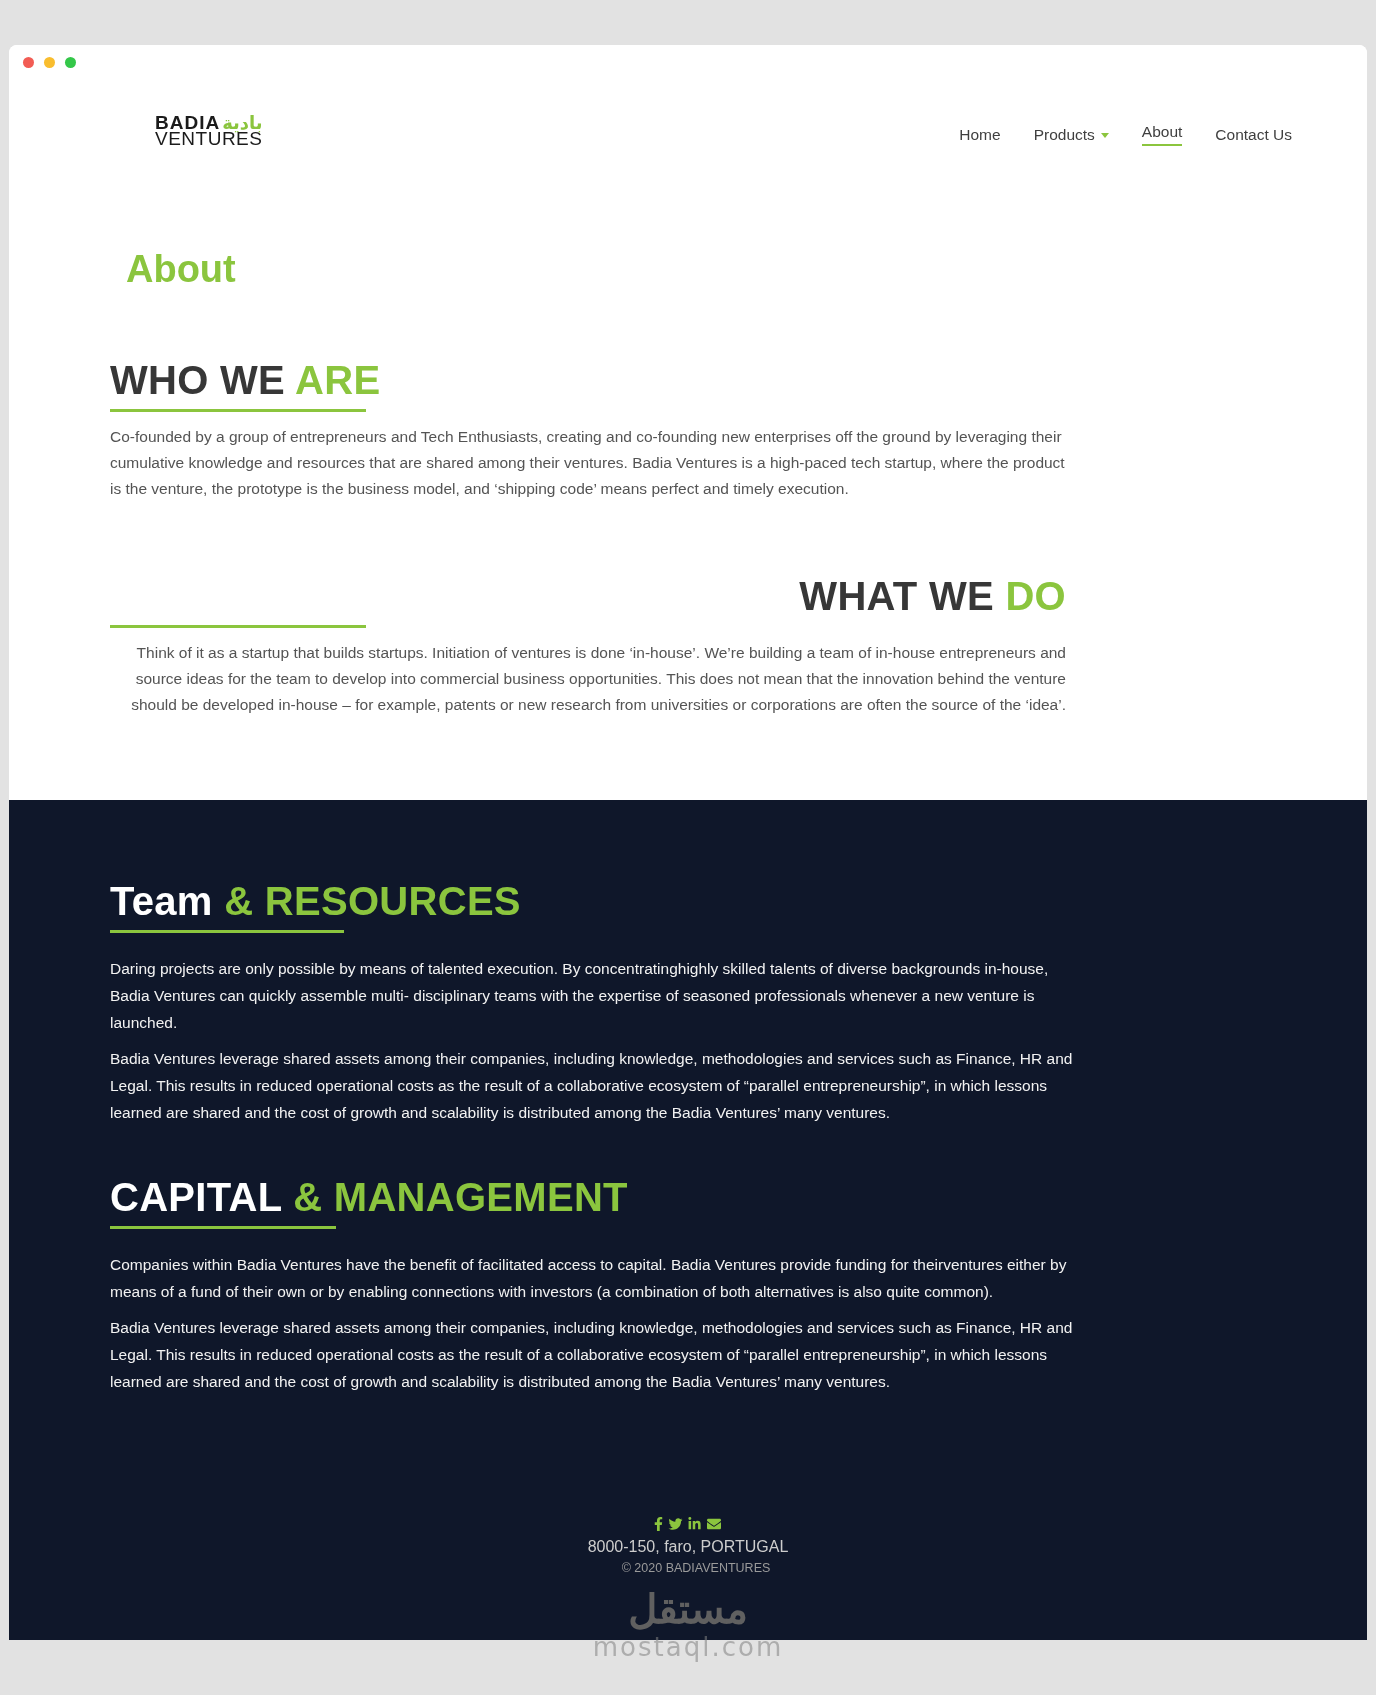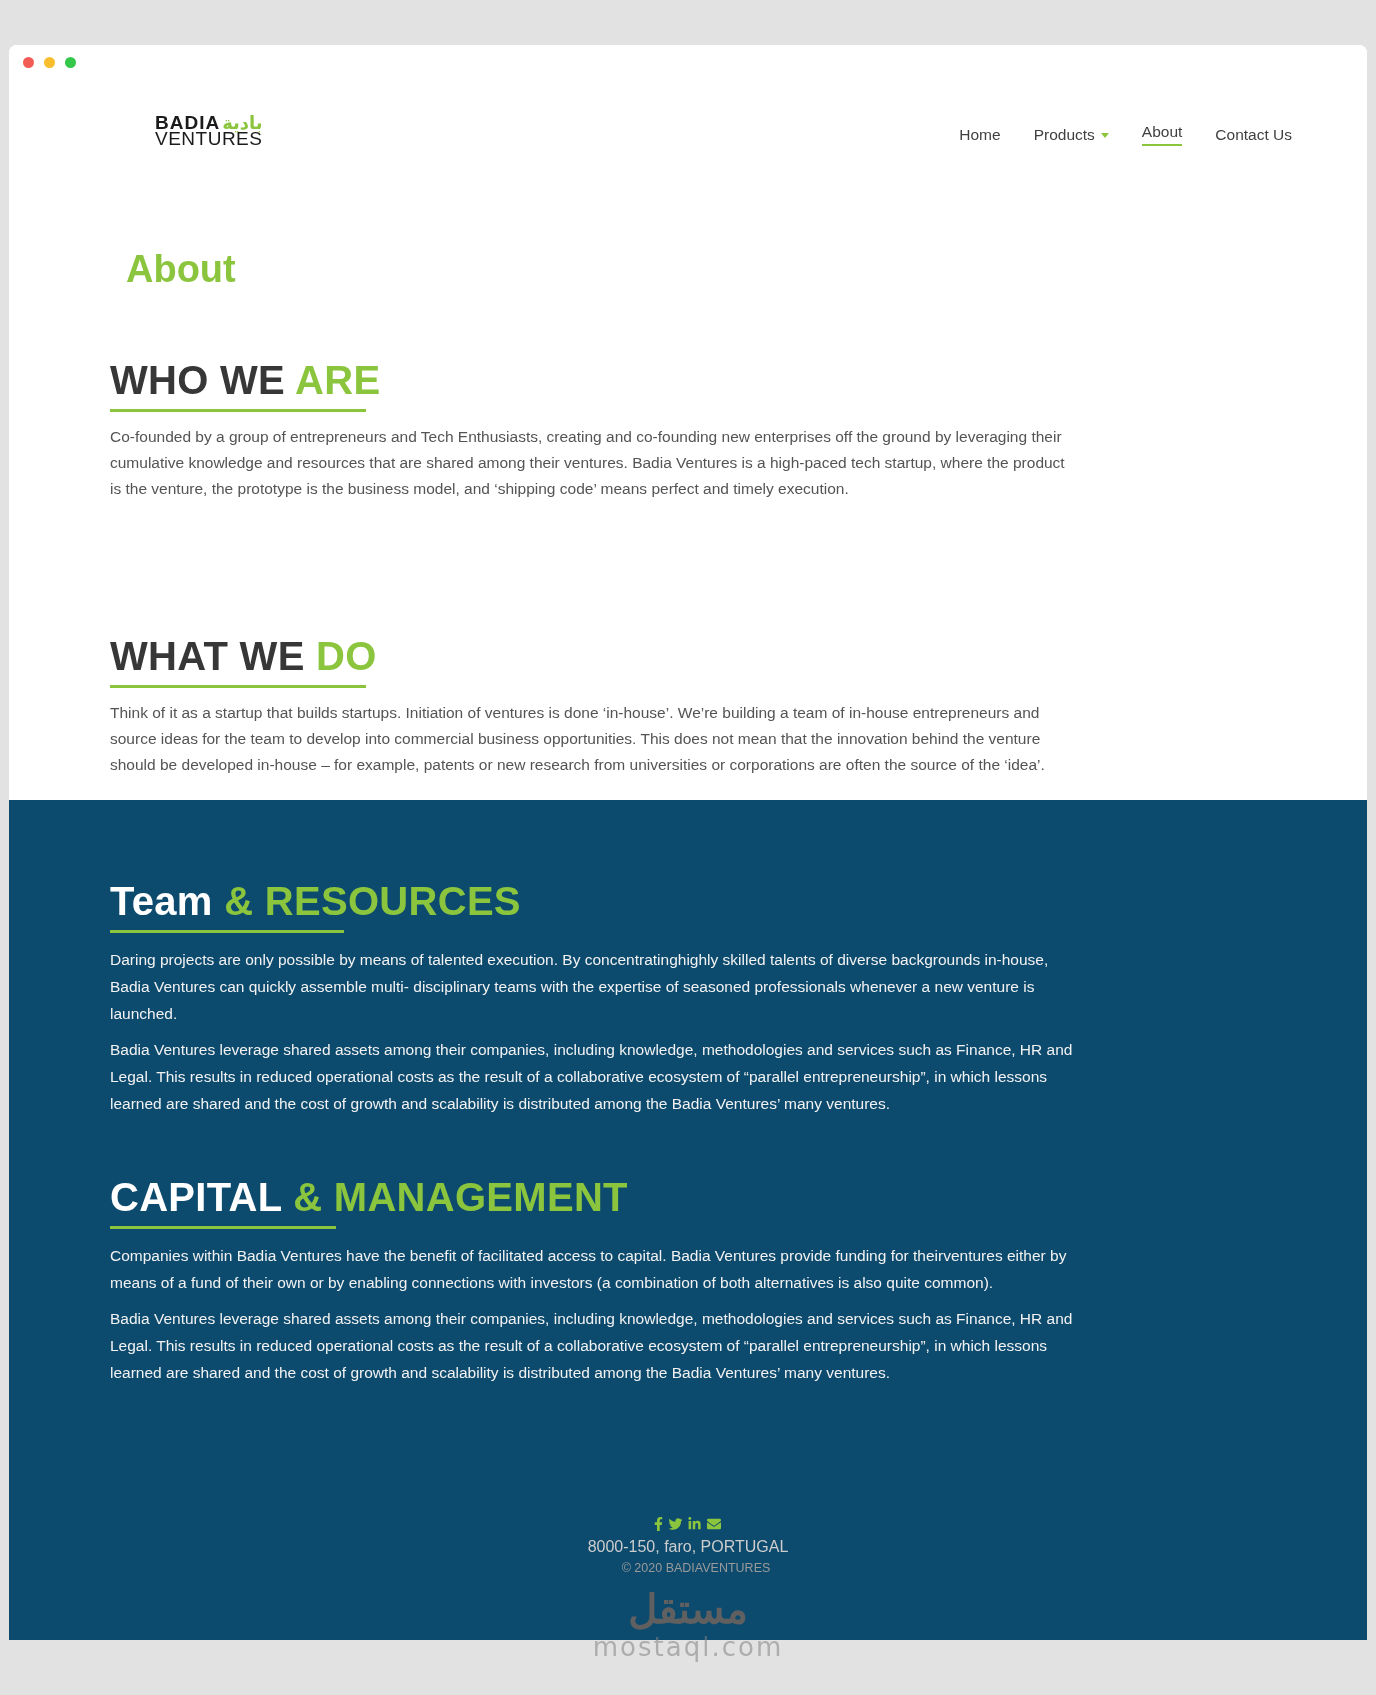--- a/index.html
+++ b/index.html
@@ -29,37 +29,37 @@
   .logo-line2 { font-size:19px; font-weight:400; color:#1b1b1b; letter-spacing:0.5px; }
   nav.main-nav { position:absolute; right:75px; top:44px; display:flex; gap:33px; align-items:center; }
   .nav-item { font-size:15.5px; color:#3f3f3f; text-decoration:none; cursor:pointer; white-space:nowrap; }
   .nav-item.active { border-bottom:2px solid #8bc53e; padding-bottom:3px; }
   .caret { display:inline-block; width:0; height:0; border-left:4px solid transparent; border-right:4px solid transparent; border-top:5px solid #8bc53e; margin-left:6px; vertical-align:2px; }
 
   
   .page-title { position:absolute; left:117px; top:203px; font-size:38px; font-weight:700; color:#8bc53e; }
   .section { position:absolute; left:101px; width:956px; }
   .sec-who { top:312px; }
-  .sec-what { top:588px; }
+  .sec-what { top:528px;text-align:right; }
   .section h2, .dark-sec h2 { font-size:40px; font-weight:700; line-height:46px; letter-spacing:0.3px; }
   .h-dark { color:#373737; }
   .h-accent { color:#8bc53e; }
   .h-white { color:#ffffff; }
   .rule { height:3px; background:#8bc53e; margin-top:6px; }
   .rule-light { width:256px; }
   .rule-team { width:234px; }
   .rule-cap { width:226px; }
   .section p { margin-top:12px; font-size:15.5px; line-height:26px; color:#545454; }
 
   
-  .dark { position:absolute; left:0; top:755px; width:100%; height:840px; background:#0c4a6e; }
+  .dark { position:absolute; left:0; top:755px; width:100%; height:840px; background:#0f172a; }
   .dark-sec { position:absolute; left:101px; width:968px; }
   .dk-team { top:78px; }
   .dk-capital { top:374px; }
-  .dark-sec p { margin-top:13px; font-size:15.5px; line-height:27px; color:#f2f2f2; }
+  .dark-sec p { margin-top:22px; font-size:15.5px; line-height:27px; color:#f2f2f2; }
   .dark-sec p + p { margin-top:9px; }
 
   
   .footer { position:absolute; left:0; right:0; top:716px; text-align:center; }
   .social { display:flex; justify-content:center; align-items:center; gap:5px; height:16px; }
   .social a { display:inline-flex; align-items:center; cursor:pointer; }
   .social svg { height:14px; fill:#8bc53e; }
   .footer-links { margin-top:7px; font-size:16px; color:#8bc53e; }
   .footer-links a { color:#8bc53e; text-decoration:none; cursor:pointer; }
   .footer-sep { margin:0 6px; }

